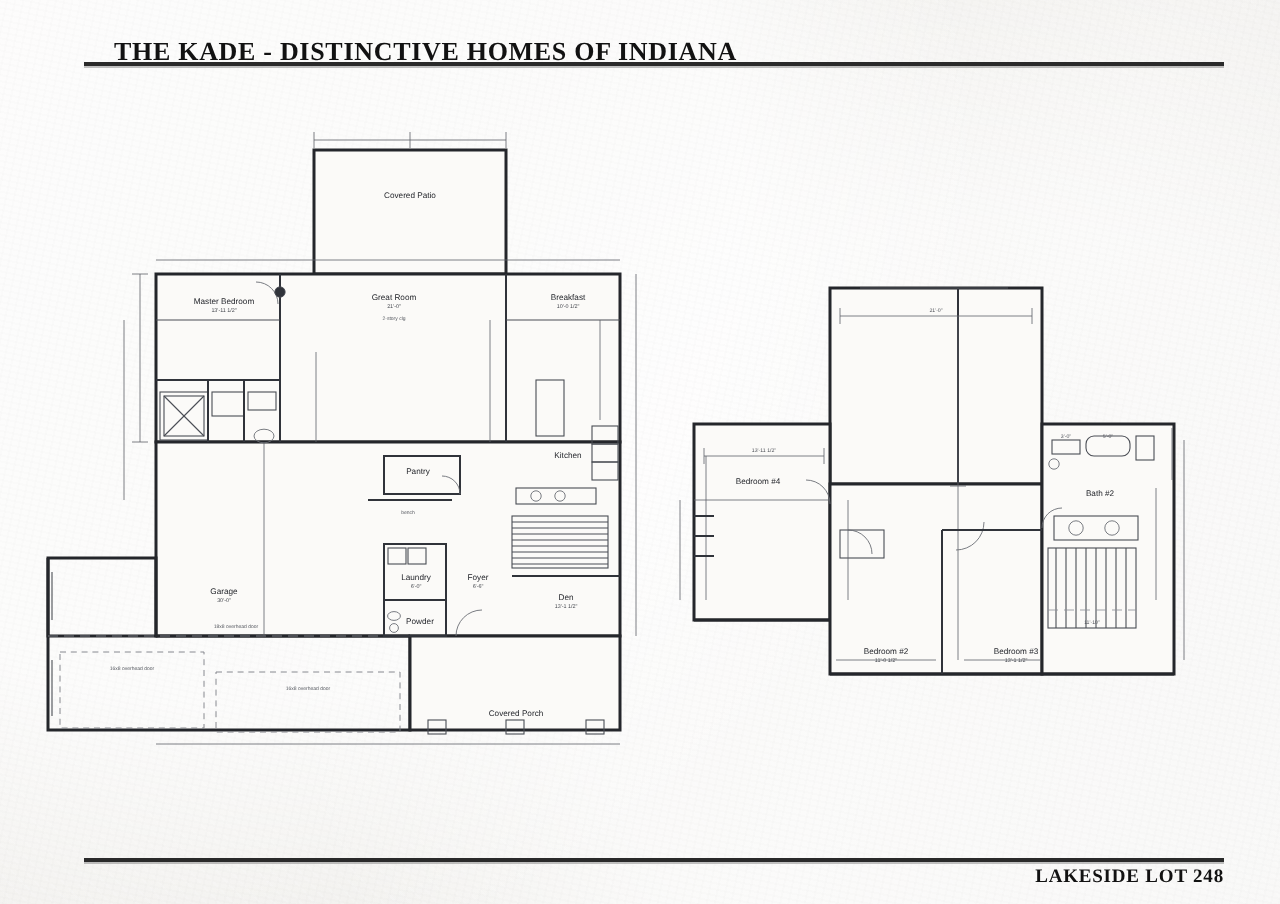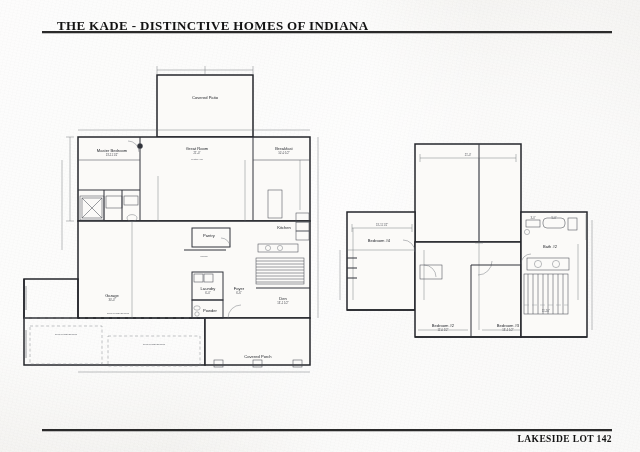--- a/index.html
+++ b/index.html
@@ -347,14 +347,14 @@
         <line class="dim" x1="424" y1="250" x2="424" y2="300"></line>
         <line class="dim" x1="340" y1="250" x2="340" y2="300"></line>
         <line class="dim" x1="347" y1="250" x2="415" y2="250"></line>
         <line class="dim" x1="586" y1="214" x2="586" y2="240"></line>
       </g>
     </g>
   </svg>
 
   <div class="rule-bot"></div>
 
-  <div class="ftr-title">LAKESIDE LOT 142</div>
+  <div class="ftr-title">LAKESIDE LOT 248</div>
 </div>
 
 </body></html>

